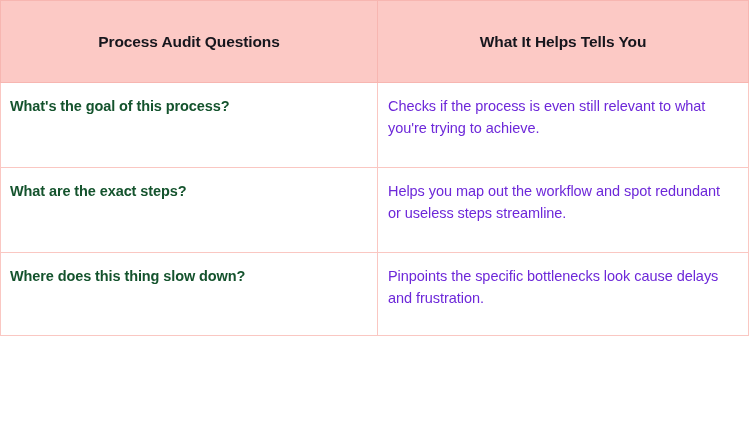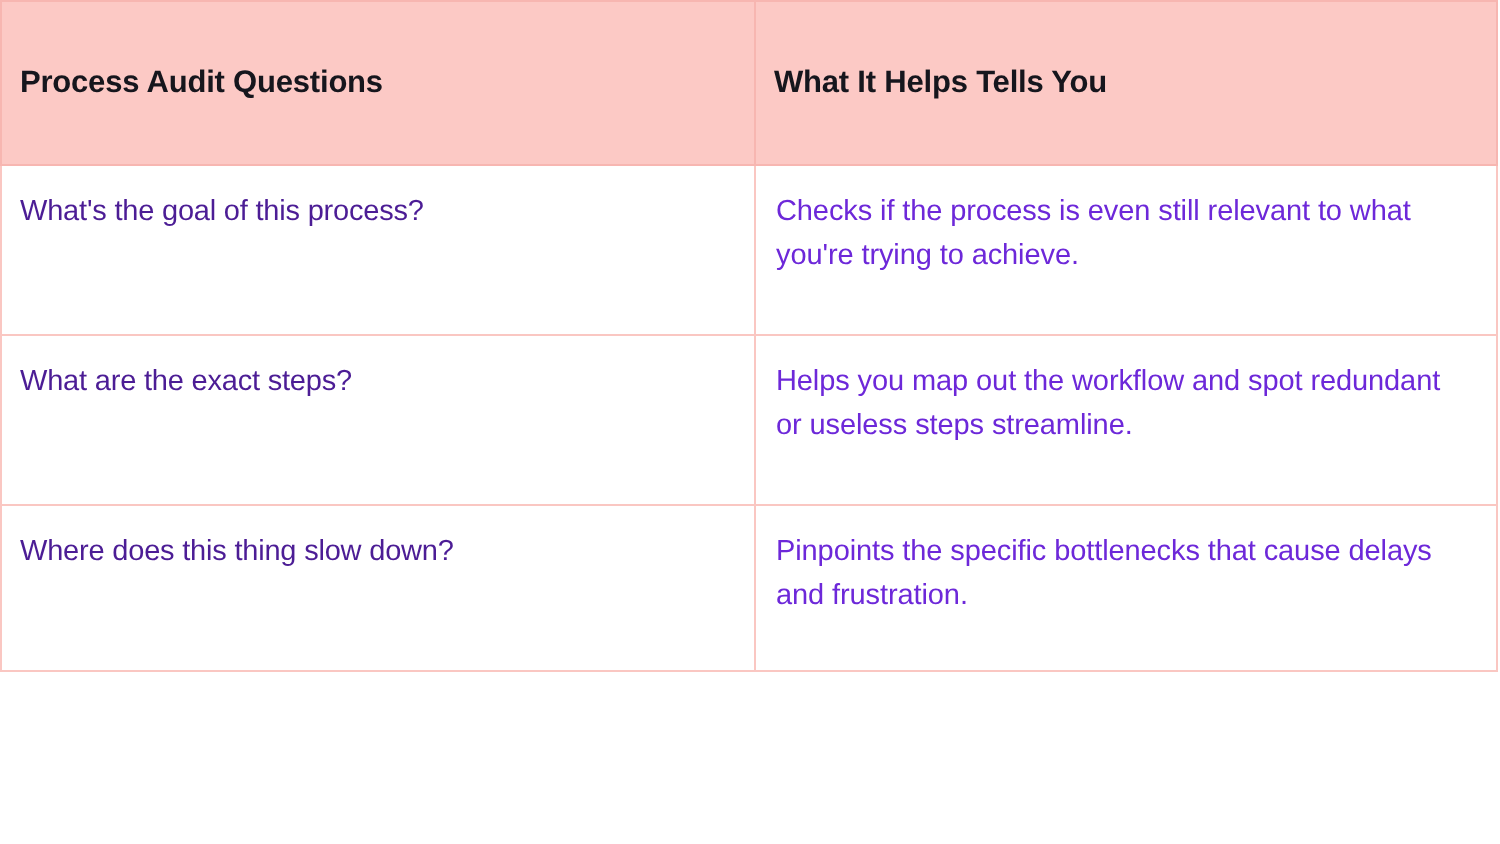--- a/index.html
+++ b/index.html
@@ -32,21 +32,21 @@
   table.audit-table col.col-question { width: 377px; }
   table.audit-table col.col-answer   { width: 371px; }
 
   
   thead tr.header-row {
     background: #fcc9c5;
   }
   thead th {
     background: #fcc9c5;
     border: 1px solid #f7b6b1;
-    text-align: left;
+    text-align: center;
     vertical-align: middle;
     height: 81px;
     padding: 0 9px;
     font-size: 15.5px;
     font-weight: bold;
     letter-spacing: -0.1px;
     color: #16161d;
   }
 
   
@@ -57,23 +57,23 @@
     height: 85px;
     box-sizing: border-box;
     background: #ffffff;
   }
   tbody tr:last-child td {
     height: 83px;
   }
 
   td.question-cell {
     font-size: 14.5px;
-    font-weight: normal;
+    font-weight: bold;
     letter-spacing: -0.1px;
-    color: #4c1d95;
+    color: #14532d;
     line-height: 1.45;
     border-radius: 26px;
   }
 
   td.answer-cell {
     font-size: 14.5px;
     font-weight: normal;
     letter-spacing: -0.05px;
     color: #6d28d9;
     line-height: 1.5;
@@ -100,17 +100,17 @@
       <tr>
         <td class="question-cell">What's the goal of this process?</td>
         <td class="answer-cell">Checks if the process is even still relevant to what you're trying to achieve.</td>
       </tr>
       <tr>
         <td class="question-cell">What are the exact steps?</td>
         <td class="answer-cell">Helps you map out the workflow and spot redundant or useless steps streamline.</td>
       </tr>
       <tr>
         <td class="question-cell">Where does this thing slow down?</td>
-        <td class="answer-cell">Pinpoints the specific bottlenecks that cause delays and frustration.</td>
+        <td class="answer-cell">Pinpoints the specific bottlenecks look cause delays and frustration.</td>
       </tr>
     </tbody>
   </table>
 </div>
 
 </body></html>

